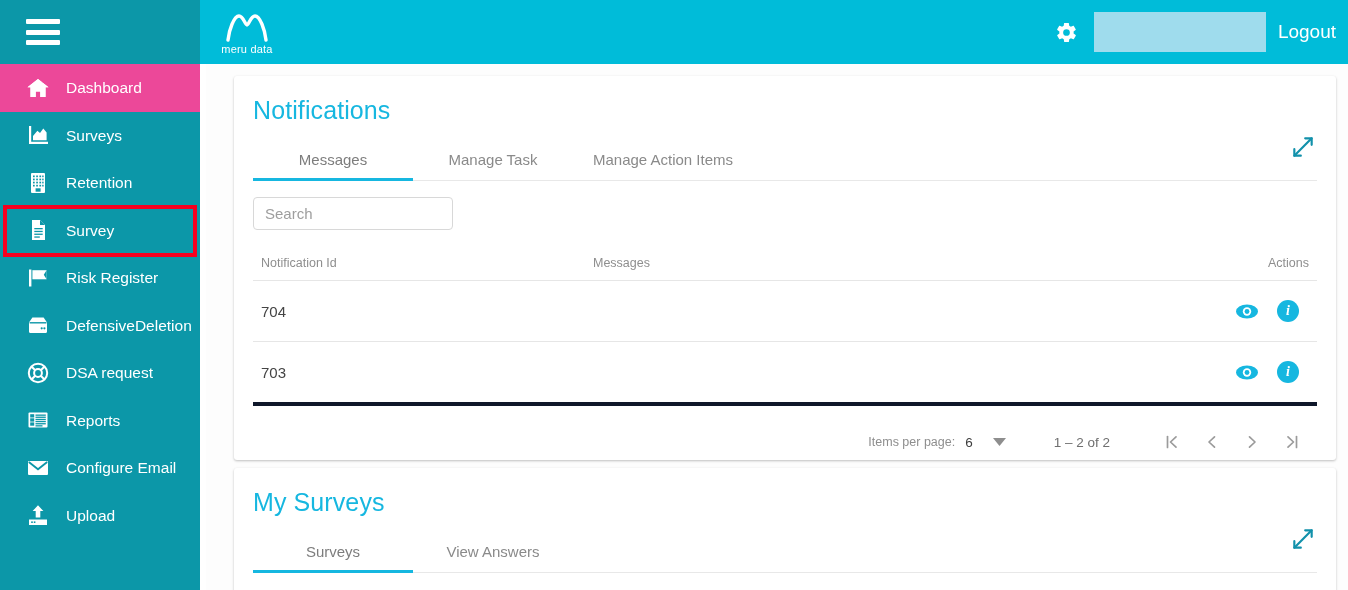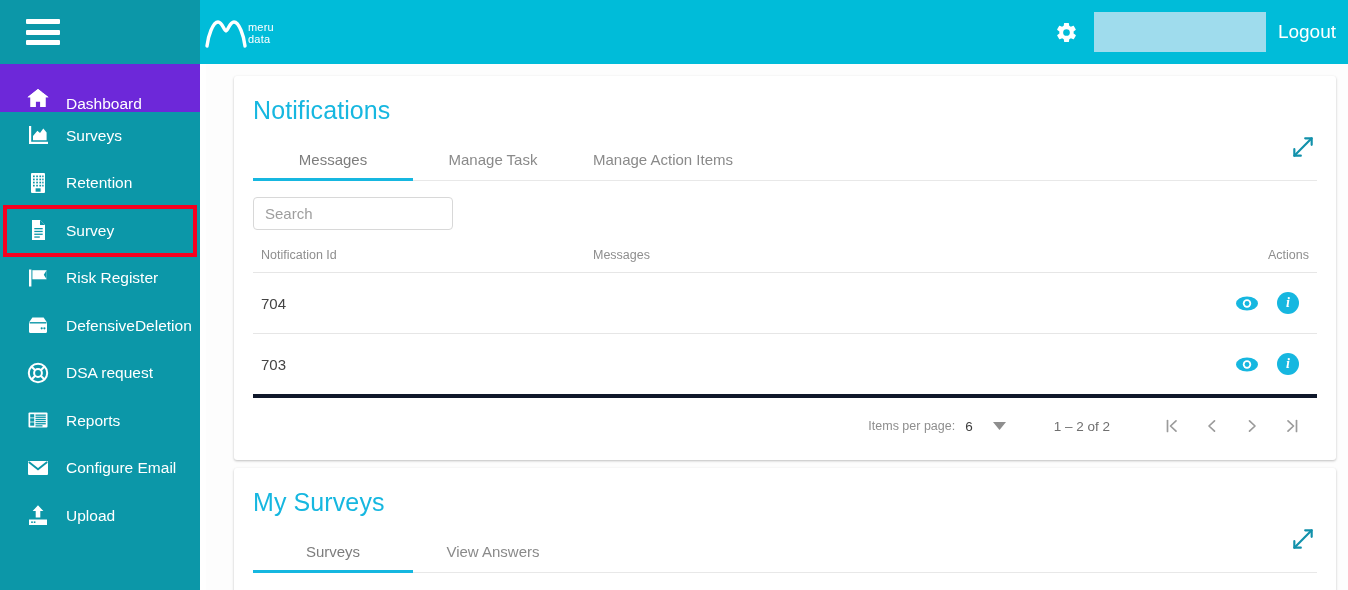--- a/index.html
+++ b/index.html
@@ -37,21 +37,21 @@
 
   .nav-item {
     height: 47.5px;
     display: flex; align-items: center;
     padding-left: 24px;
     color: #ffffff;
     font-size: 15.5px;
     cursor: pointer;
     position: relative;
   }
-  .nav-item.active { background: #6d28d9; align-items: flex-end; }
+  .nav-item.active { background: #ec4899; }
   .nav-icon {
     width: 28px; height: 28px;
     margin-right: 14px;
     display: flex; align-items: center; justify-content: center;
     flex: 0 0 28px;
   }
   .nav-icon svg { display: block; }
   .nav-label { line-height: 1; white-space: nowrap; }
 
   
@@ -66,21 +66,21 @@
 
   
   .topbar {
     position: absolute; left: 200px; top: 0;
     width: 1148px; height: 64px;
     background: #00bcd9;
     display: flex; align-items: center;
   }
   .logo {
     width: 86px; margin-left: 4px;
-    display: flex; flex-direction: row; align-items: center; justify-content: center;
+    display: flex; flex-direction: column; align-items: center; justify-content: center;
     color: #ffffff;
   }
   .logo-mark { height: 32px; display: flex; align-items: flex-end; }
   .logo-text {
     font-size: 11px; letter-spacing: .2px; margin-top: 1px; color: #ffffff;
   }
   .topbar-spacer { flex: 1 1 auto; }
   .gear-btn {
     width: 34px; height: 34px;
     display: flex; align-items: center; justify-content: center;
@@ -158,21 +158,21 @@
   .search-box input {
     width: 100%; height: 100%;
     border: 0; outline: 0; background: transparent;
     padding: 0 11px;
     font-family: "Liberation Sans", sans-serif;
     font-size: 15px; color: #4a4a4a;
   }
   .search-box input::placeholder { color: #9e9e9e; }
 
   
-  .tbl { width: 1064px; margin: 0 19px; border-collapse: collapse; table-layout: fixed; }
+  .tbl { width: 1064px; margin: 8px 19px; border-collapse: collapse; table-layout: fixed; }
   .tbl th {
     font-size: 12.5px; color: #8e8e8e; font-weight: normal;
     text-align: left; padding: 18px 0 10px 0;
   }
   .tbl td {
     font-size: 15px; color: #444444;
     padding: 18px 0; border-top: 1px solid #e6e6e6;
     height: 51px;
   }
   .tbl .col-id { width: 340px; padding-left: 8px; }

